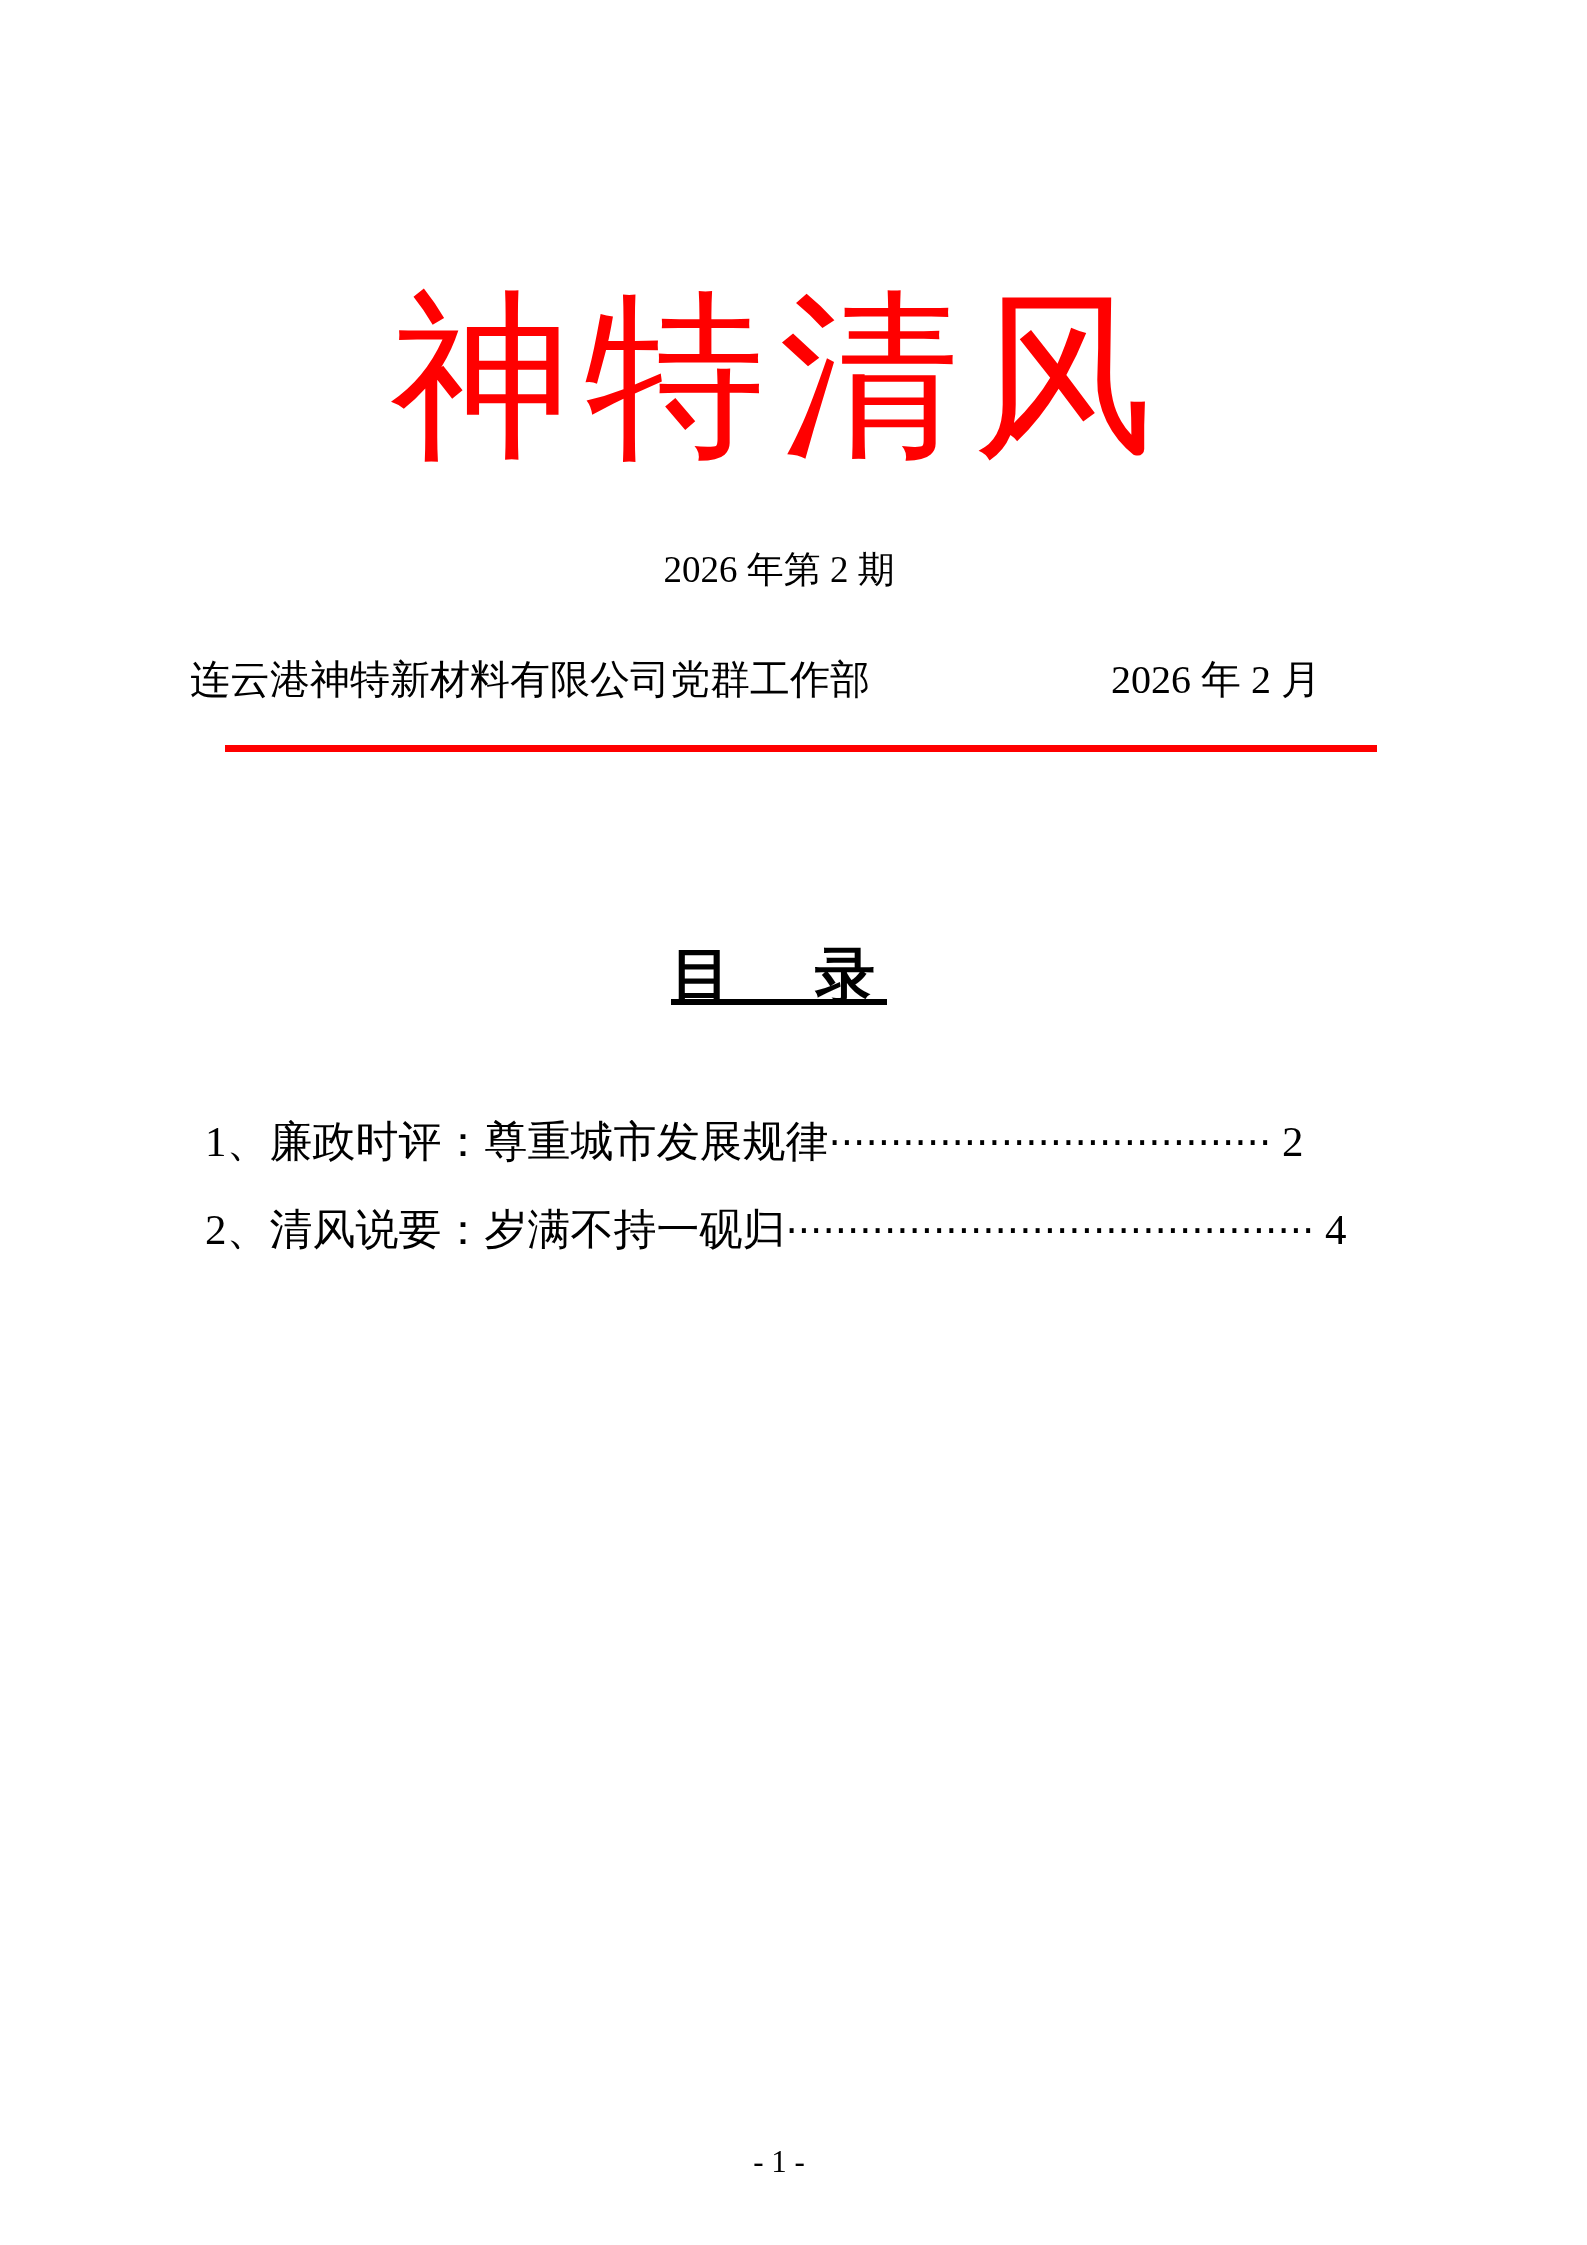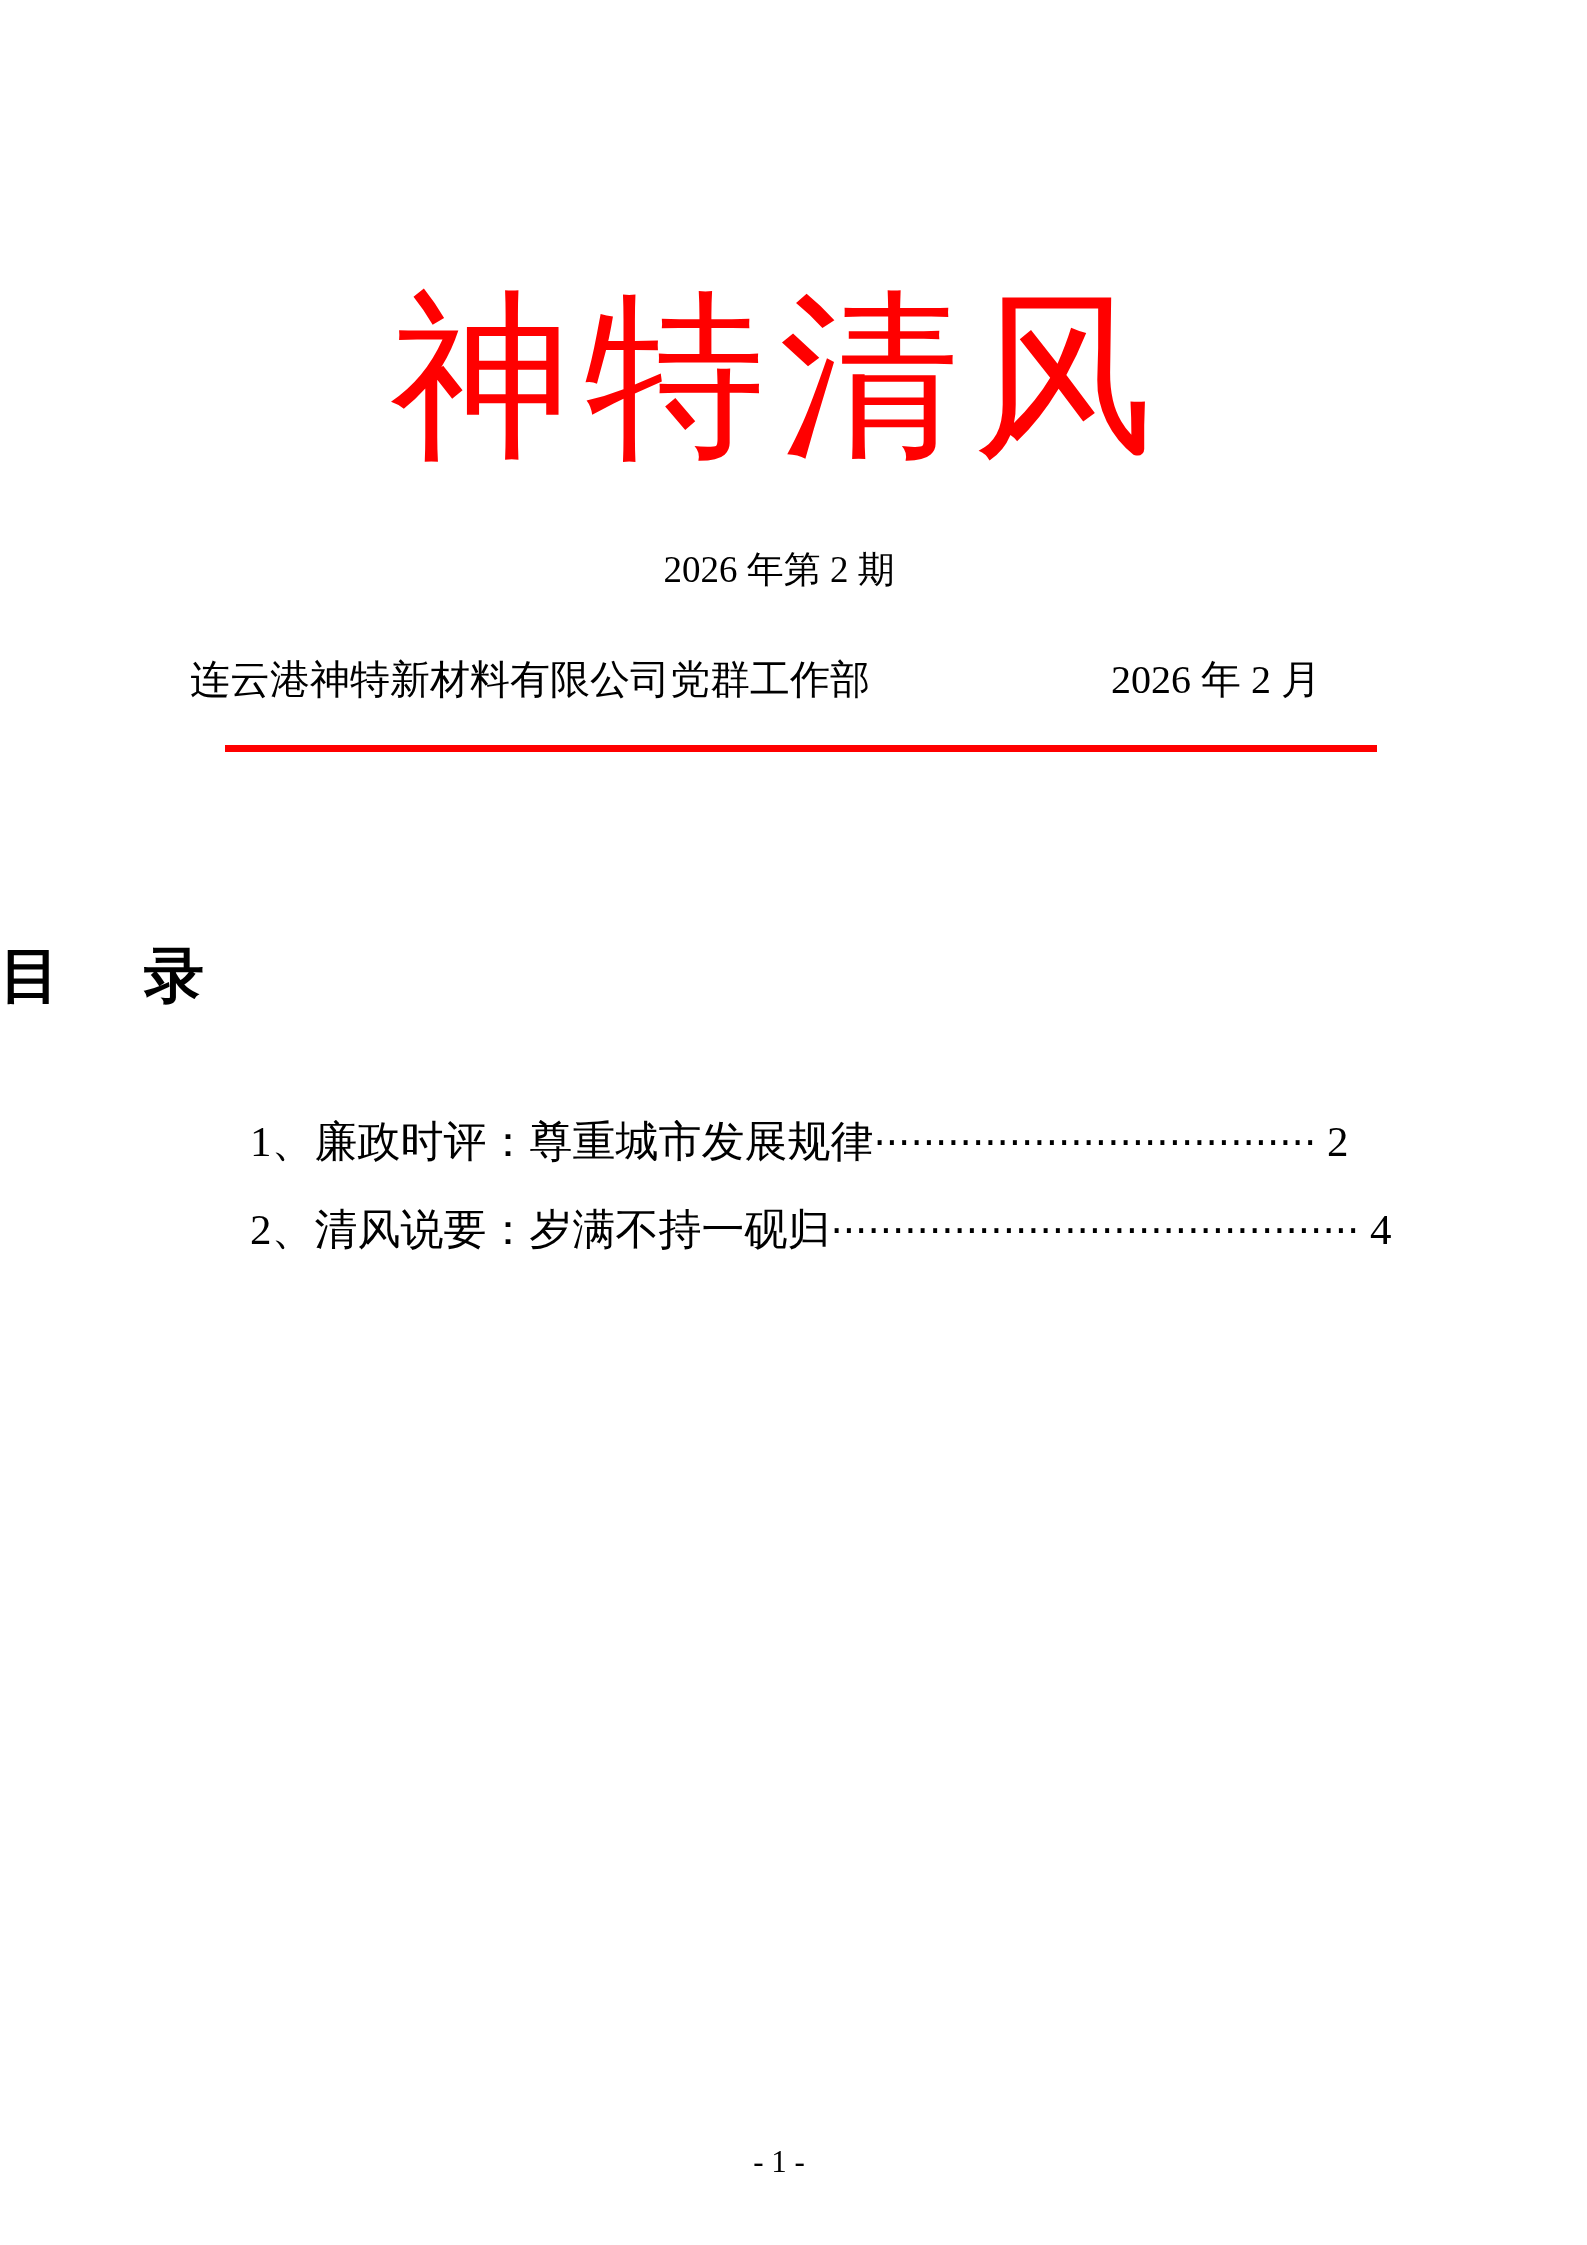--- a/index.html
+++ b/index.html
@@ -54,38 +54,39 @@
     left: 225px;
     width: 1152px;
     height: 7px;
     background: #FF0000;
   }
   .toc-heading {
     position: absolute;
     top: 943px;
     left: 0;
     width: 100%;
+    text-align: center;
     font-size: 60px;
     line-height: 1.1;
     font-weight: bold;
     letter-spacing: 12px;
+    text-decoration: underline;
   }
   .toc-list {
     position: absolute;
     top: 1120px;
     left: 205px;
     right: 120px;
     font-size: 43px;
     line-height: 1.0;
   }
   .toc-row {
     margin-bottom: 45px;
     white-space: nowrap;
     overflow: hidden;
-    margin-left: 45px;
   }
   .toc-row .dots {
     font-family: "DejaVu Sans", sans-serif;
     font-size: 0.9em;
     letter-spacing: 0px;
   }
   .footer-page-number {
     position: absolute;
     top: 2143px;
     left: 0;

